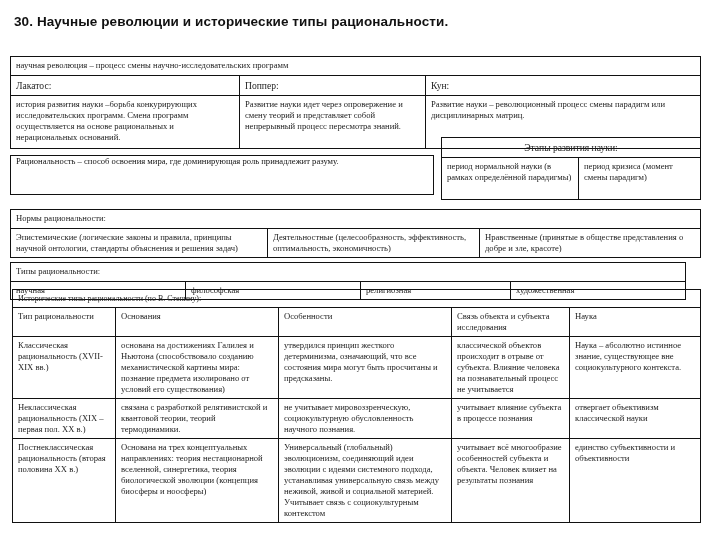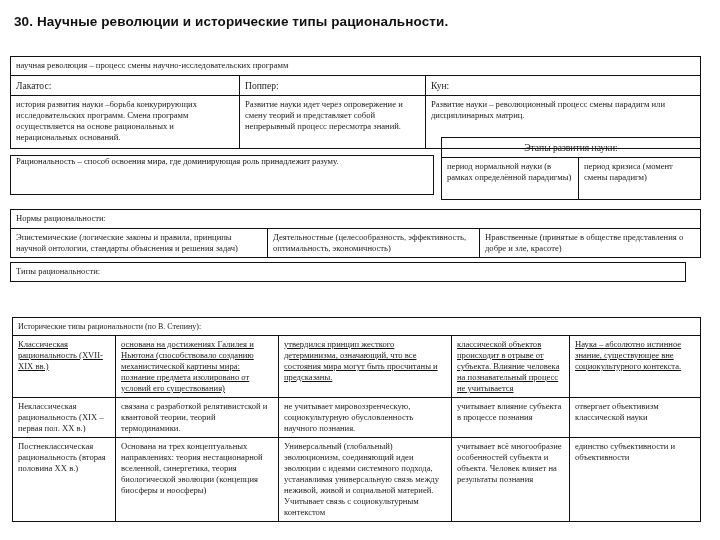--- a/index.html
+++ b/index.html
@@ -82,36 +82,49 @@
   <colgroup>
       <col style="width:175px">
       <col style="width:175px">
       <col style="width:150px">
       <col style="width:175px">
     </colgroup>
   <tbody>
       <tr>
     <td colspan="4" style="height:12px;">Типы рациональности:</td>
   </tr>
+  <tr>
+    <td>научная</td>
+    <td>философская</td>
+    <td>религиозная</td>
+    <td>художественная</td>
+  </tr>
 </tbody>
   </table>
 
-<table style="left:12px; top:317px; width:688px;">
+<table style="left:12px; top:289px; width:688px;">
   <colgroup>
     <col style="width:103px">
       <col style="width:163px">
       <col style="width:173px">
       <col style="width:118px">
       <col style="width:131px">
   </colgroup>
   <tbody>
       <tr>
     <td colspan="5" style="font-size:8px; height:10px;">Исторические типы рациональности (по В. Степину):</td>
   </tr>
-  <tr style="height:58px;text-decoration:underline;">
+  <tr style="height:26px;">
+    <td>Тип рациональности</td>
+    <td>Основания</td>
+    <td>Особенности</td>
+    <td>Связь объекта и субъекта исследования</td>
+    <td>Наука</td>
+  </tr>
+  <tr style="height:58px;">
     <td>Классическая рациональность (XVII-XIX вв.)</td>
     <td>основана на достижениях Галилея и Ньютона (способствовало созданию механистической картины мира: познание предмета изолировано от условий его существования)</td>
     <td>утвердился принцип жесткого детерминизма, означающий, что все состояния мира могут быть просчитаны и предсказаны.</td>
     <td>классической объектов происходит в отрыве от субъекта. Влияние человека на познавательный процесс не учитывается</td>
     <td>Наука – абсолютно истинное знание, существующее вне социокультурного контекста.</td>
   </tr>
   <tr style="height:36px;">
     <td>Неклассическая рациональность (XIX – первая пол. XX в.)</td>
     <td>связана с разработкой релятивистской и квантовой теории, теорий термодинамики.</td>
     <td>не учитывает мировоззренческую, социокультурную обусловленность научного познания.</td>

